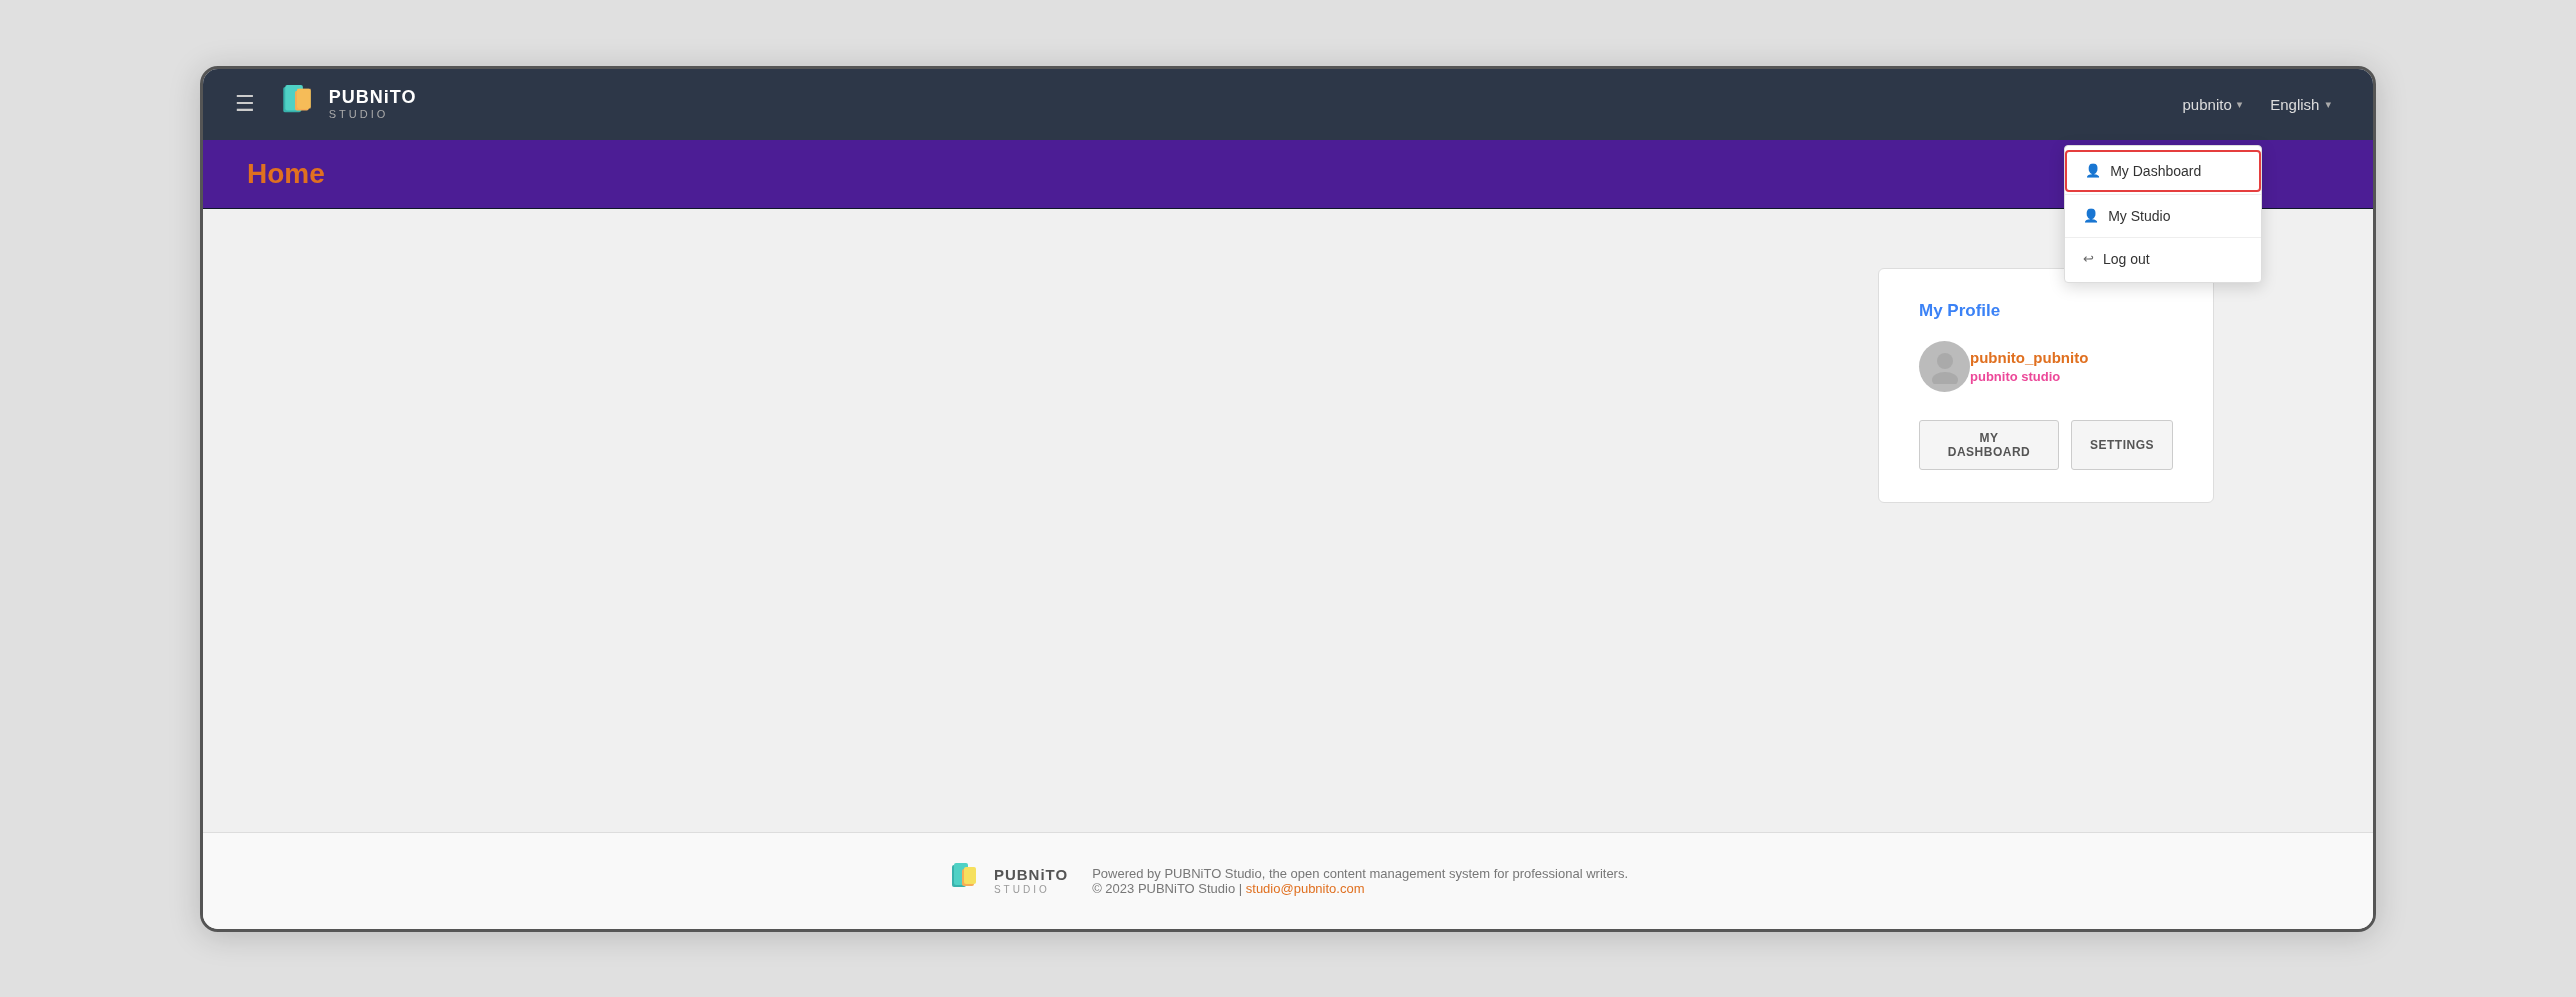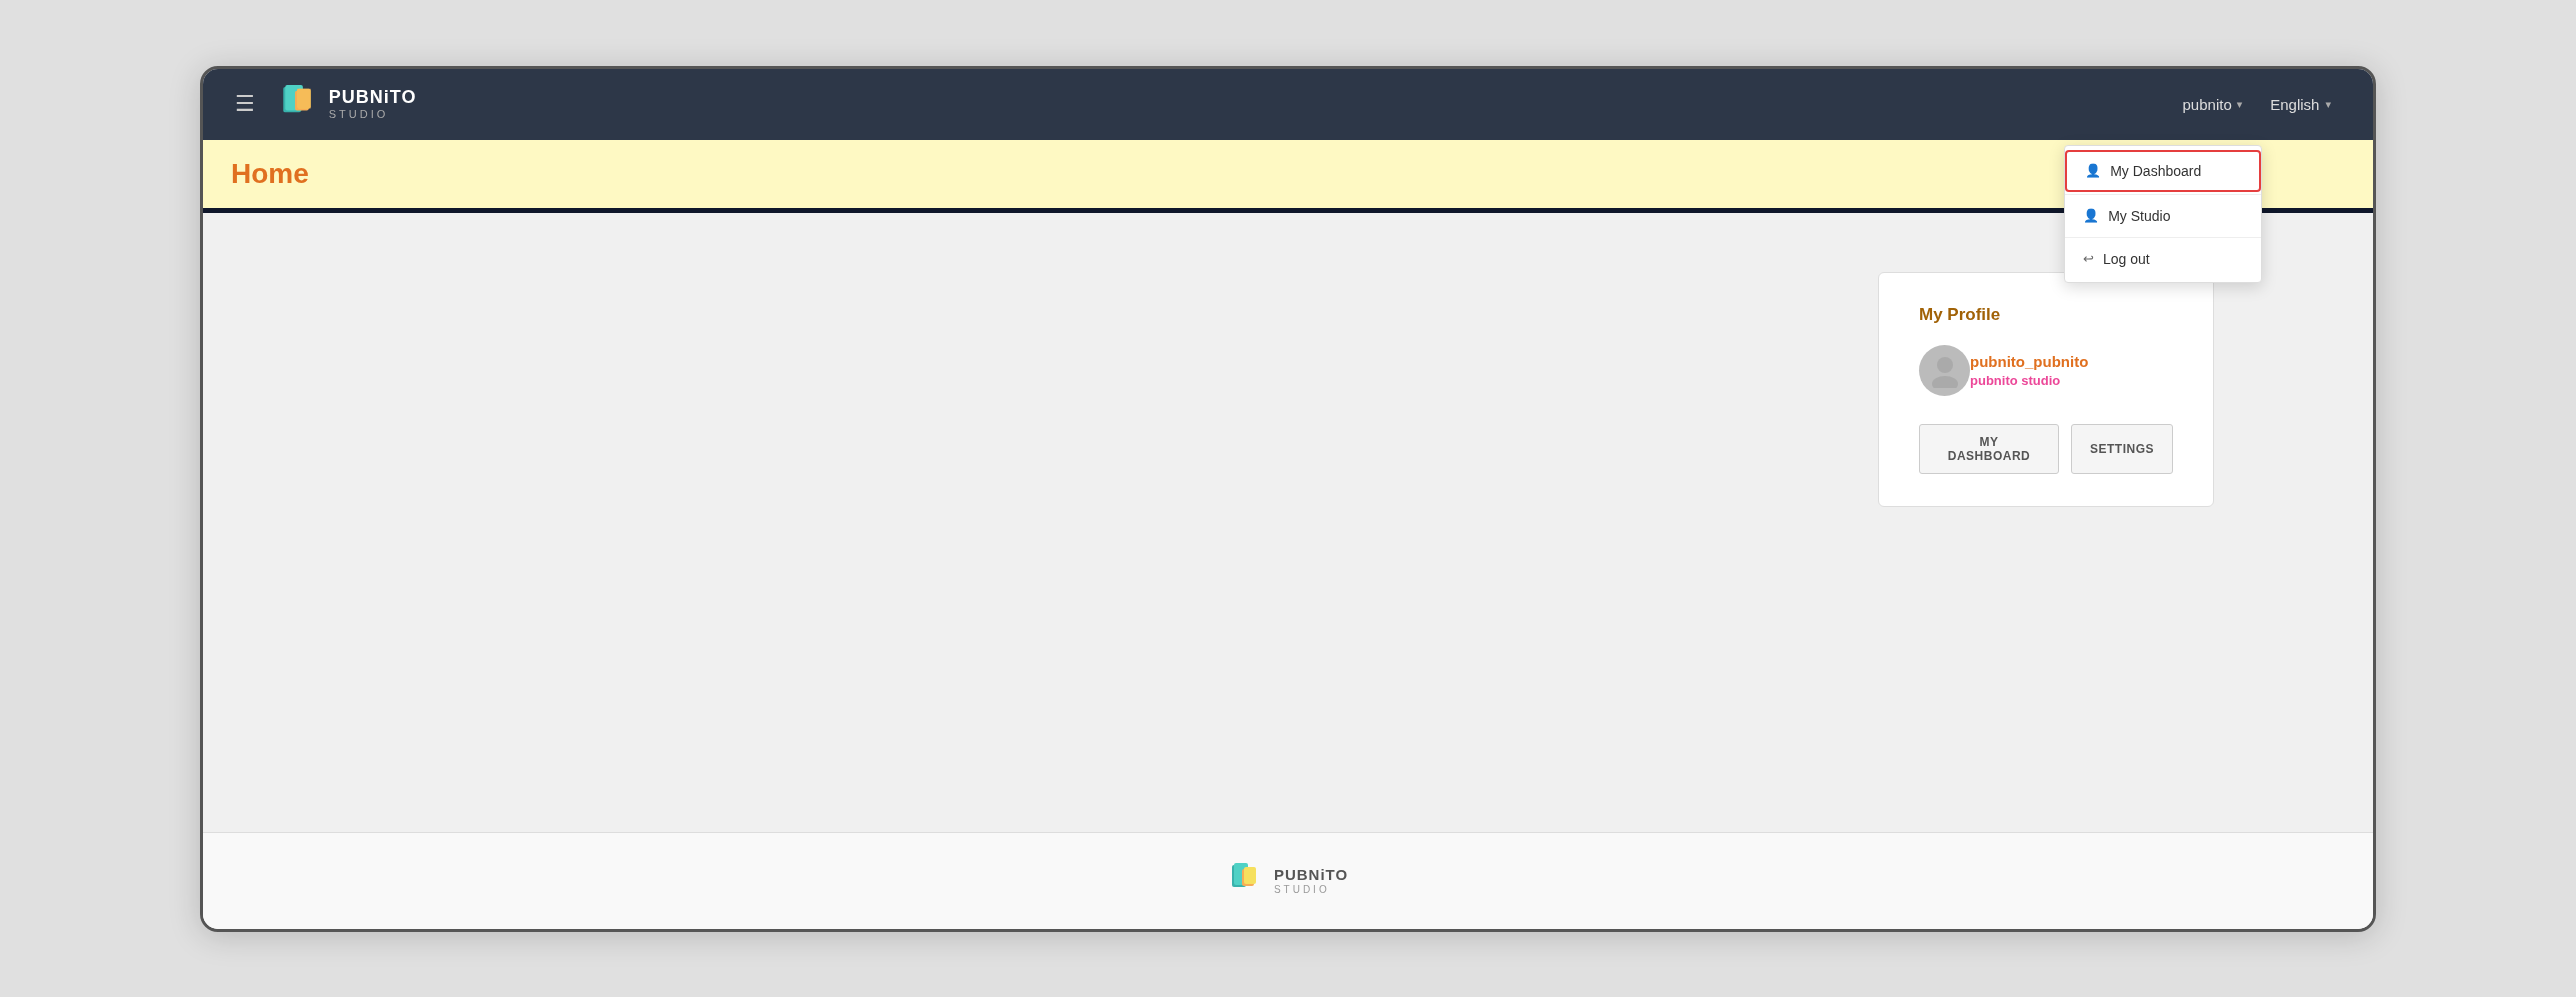--- a/index.html
+++ b/index.html
@@ -141,23 +141,23 @@
       font-size: 13px;
       color: #666;
     }
     
     .page-content {
       background: #f0f0f0;
       min-height: 692px;
       position: relative;
     }
     .page-header {
-      background: #fef9c3;
-      padding: 18px 28px;
-      border-bottom: 5px solid #0f172a;
+      background: #4c1d95;
+      padding: 18px 44px;
+      border-bottom: 1px solid #0f172a;
     }
     .page-title {
       color: #e07020;
       font-size: 28px;
       font-weight: 600;
     }
     .page-body {
       display: flex;
       justify-content: center;
       align-items: flex-start;
@@ -169,21 +169,21 @@
       border: 1px solid #ddd;
       border-radius: 6px;
       padding: 32px 40px;
       width: 336px;
       margin-left: auto;
       margin-right: 119px;
     }
     .profile-card-title {
       font-size: 17px;
       font-weight: 600;
-      color: #a16207;
+      color: #3b82f6;
       margin-bottom: 20px;
     }
     .profile-info {
       display: flex;
       align-items: center;
       gap: 0;
       margin-bottom: 28px;
     }
     .avatar {
       width: 51px;
@@ -361,15 +361,19 @@
           <rect x="6" y="2" width="14" height="22" rx="2" fill="#4fd1c5"></rect>
           <rect x="14" y="8" width="12" height="17" rx="2" fill="#f6ad55"></rect>
           <rect x="16" y="6" width="12" height="17" rx="2" fill="#f6e05e"></rect>
         </svg>
       </div>
       <div class="footer-logo-text">
         <span class="footer-logo-title">PUBNiTO</span>
         <span class="footer-logo-sub">STUDIO</span>
       </div>
     </div>
+    <div class="footer-text">
+      <span>Powered by PUBNiTO Studio, the open content management system for professional writers.</span><br>
+      <span>© 2023 PUBNiTO Studio | </span><a class="footer-link">studio@pubnito.com</a>
+    </div>
   </footer>
 </div>
 
 
 </body></html>

